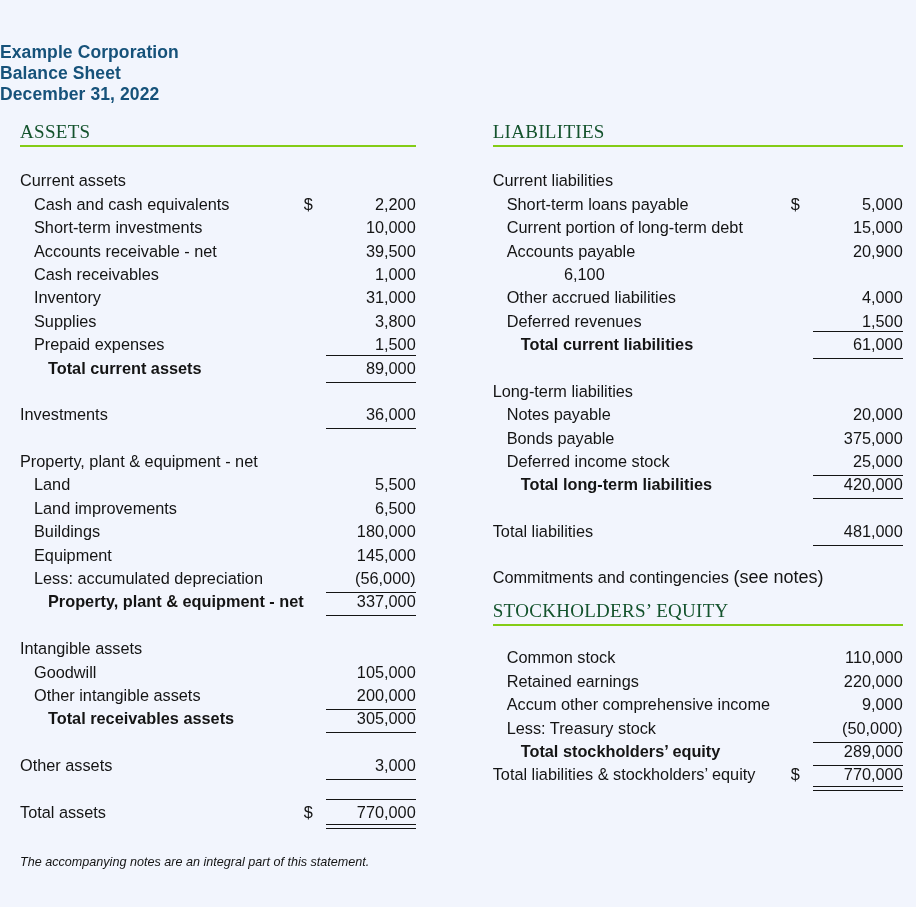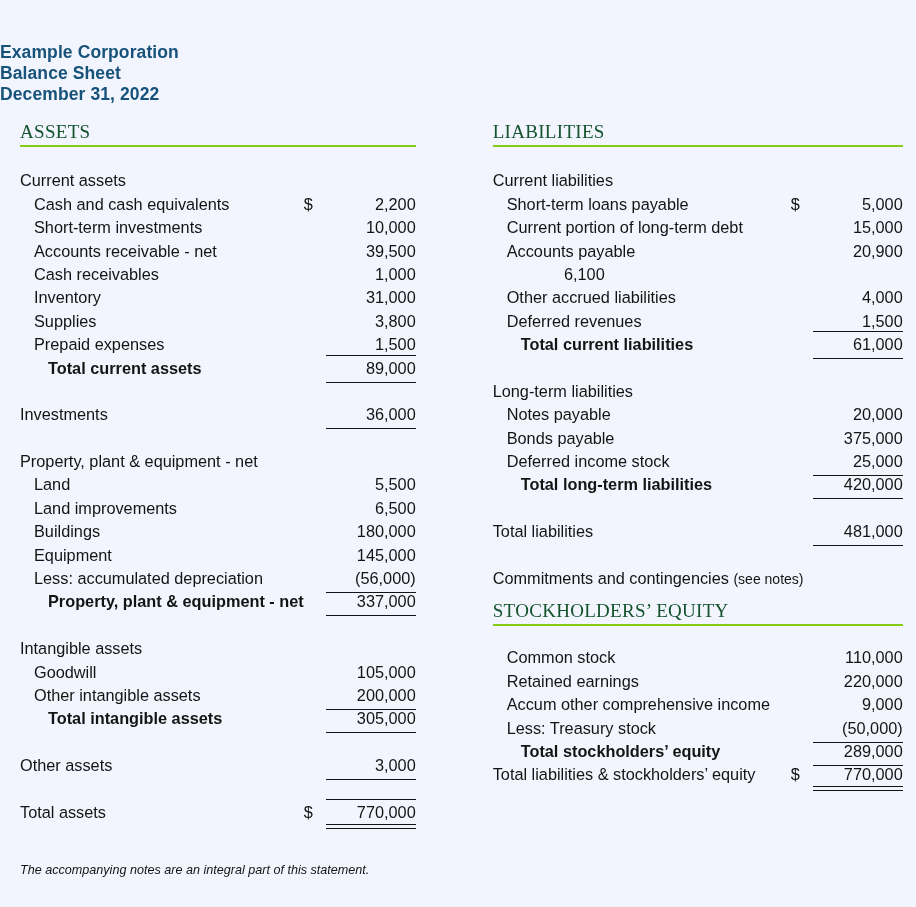--- a/index.html
+++ b/index.html
@@ -113,28 +113,28 @@
     position: absolute;
     left: -4px;
     right: 0;
     bottom: -7px;
     height: 3px;
     border-top: 1.4px solid #141414;
     border-bottom: 1.4px solid #141414;
   }
 
   .small-note {
-    font-size: 14px;
+    font-size: 18px;
   }
 
   
   .footer {
     position: absolute;
     left: 20px;
-    bottom: 30px;
+    bottom: 38px;
     font-size: 12.6px;
     font-style: italic;
     color: #141414;
   }
 </style>
 </head>
 <body>
 
 <div class="page">
 
@@ -261,21 +261,21 @@
           <span class="label i1">Goodwill</span>
           <span class="cur"></span>
           <span class="amt">105,000</span>
         </div>
         <div class="row">
           <span class="label i1">Other intangible assets</span>
           <span class="cur"></span>
           <span class="amt ul-bottom">200,000</span>
         </div>
         <div class="row">
-          <span class="label i2">Total intangible assets</span>
+          <span class="label i2">Total receivables assets</span>
           <span class="cur"></span>
           <span class="amt ul-bottom">305,000</span>
         </div>
       </div>
 
       <div class="row spacer"></div>
 
       <div class="rows">
         <div class="row">
           <span class="label i0">Other assets</span>

